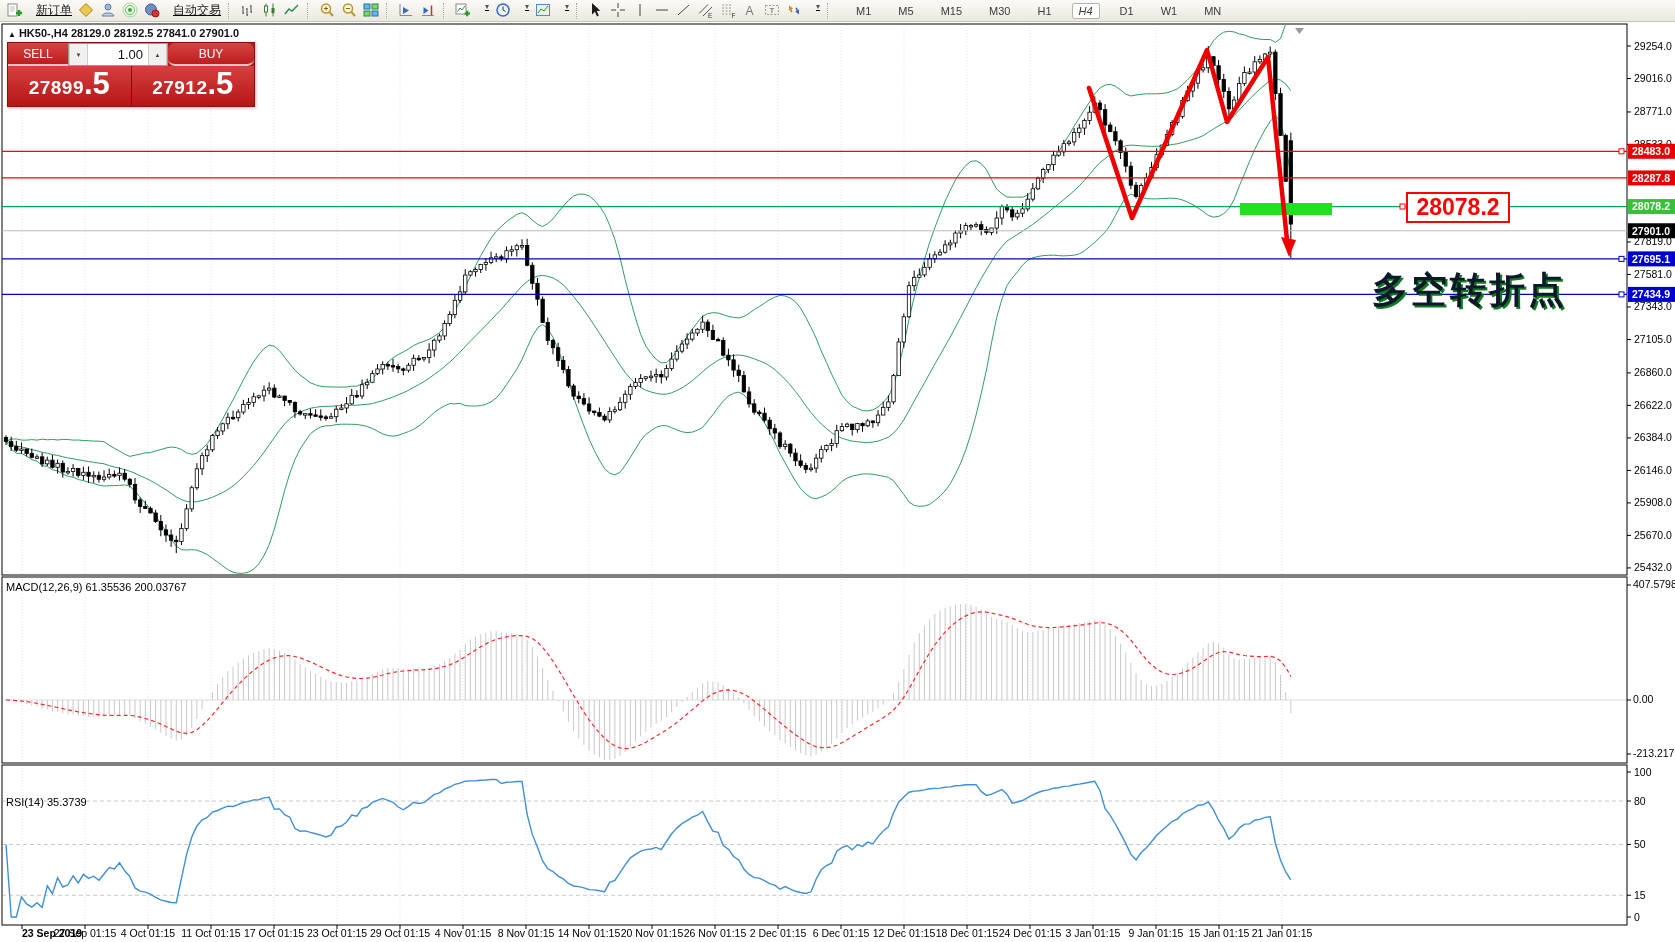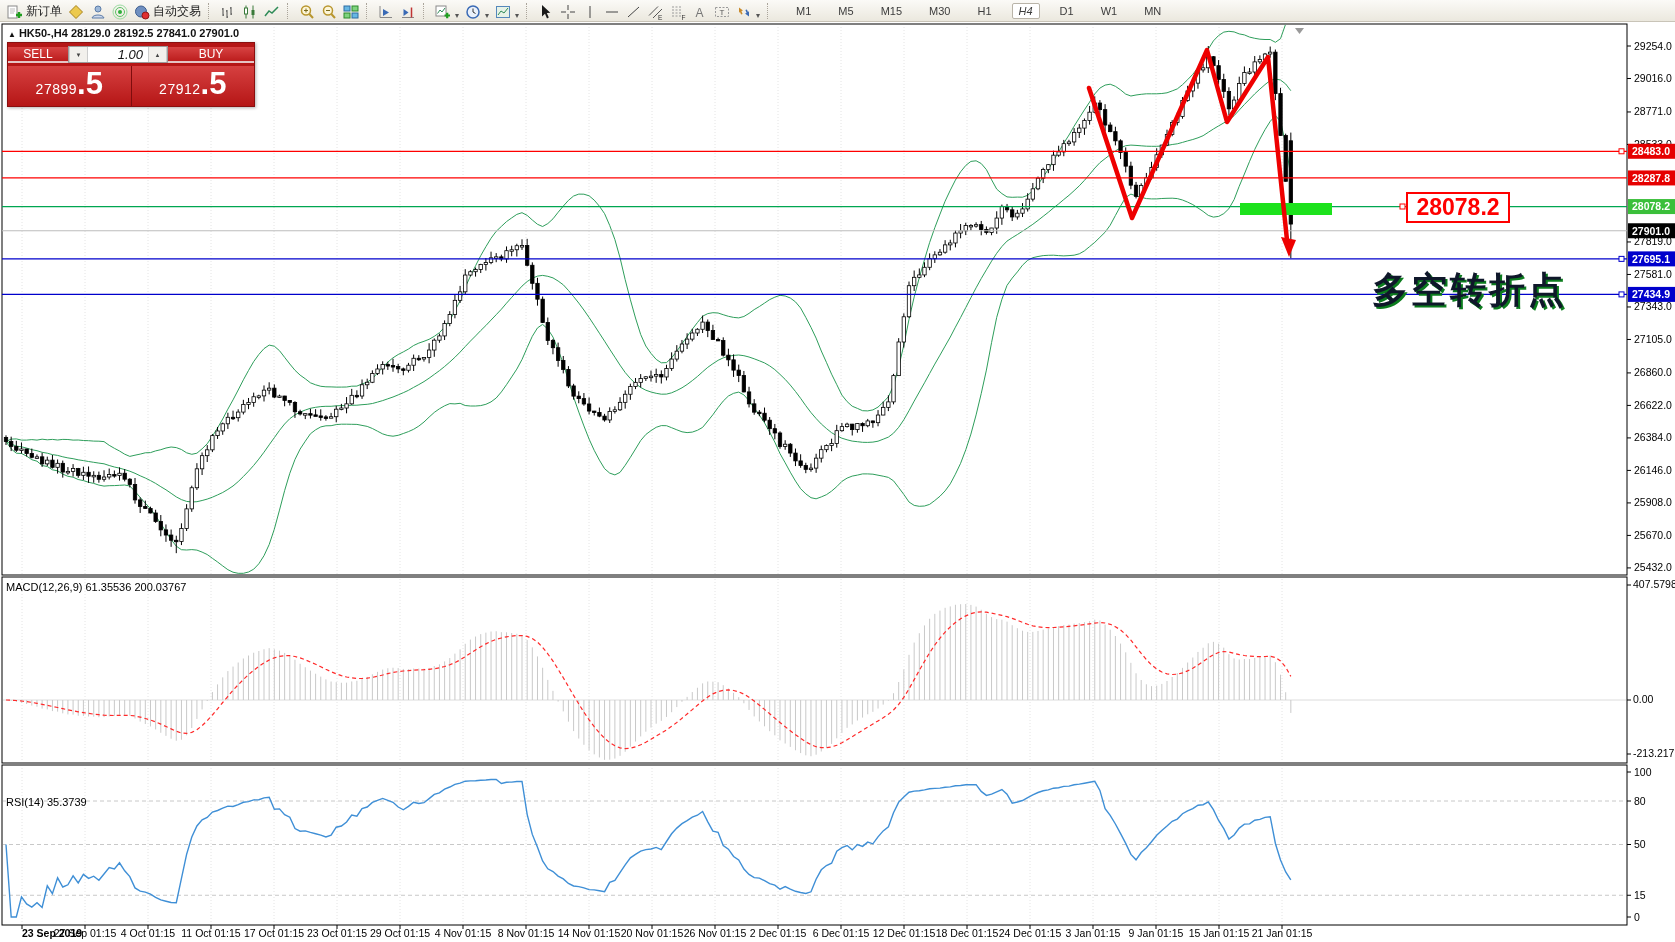--- a/index.html
+++ b/index.html
@@ -1,44 +1,44 @@
 <!DOCTYPE html>
 <html><head>
 <meta charset="utf-8">
 <style>
   html,body{margin:0;padding:0;width:1675px;height:942px;overflow:hidden;background:#fff;
     font-family:"Liberation Sans",sans-serif;position:relative;}
   #toolbar{position:absolute;left:0;top:0;width:1675px;height:22px;
     background:linear-gradient(#fbfaf7,#ebe8de);border-bottom:1px solid #c9c4b8;
     display:flex;align-items:center;z-index:30;box-sizing:border-box;padding-left:4px;}
-  .tbtn{display:flex;align-items:flex-end;gap:3px;padding:1px 3px;height:18px;cursor:default;}
+  .tbtn{display:flex;align-items:flex-start;gap:13px;padding:1px 3px;height:18px;cursor:default;text-decoration:underline;}
   .tlabel{font-size:12px;color:#222;white-space:nowrap;}
   .tsep{width:4px;height:16px;border-left:1px dotted #aaa49a;margin:0 4px;}
   .drop{font-size:8px;color:#555;margin-left:1px;}
   .tf{font-size:11px;color:#3c3c3c;padding:2px 7px;cursor:default;margin-left:13px;}
   .tf.active{background:#fff;border:1px solid #b9b4a8;border-radius:2px;padding:1px 6px;font-style:italic;}
   svg#chart{position:absolute;left:0;top:0;z-index:5;}
   svg text{font-family:"Liberation Sans",sans-serif;}
   #symline{position:absolute;left:8px;top:27px;font-size:11px;font-weight:bold;color:#111;z-index:20;white-space:nowrap;text-align:right;}
   #symline .caret{font-size:8px;margin-right:3px;}
   #tradew{position:absolute;left:7px;top:42px;width:246px;z-index:25;border:1px solid #8a0f0f;
     box-shadow:1px 1px 3px rgba(0,0,0,.3);}
-  .trow1{display:flex;height:23px;background:#b51616;align-items:center;}
+  .trow1{display:flex;height:23px;background:#b51616;}
   .sellbtn,.buybtn{background:linear-gradient(#d84343,#bc1d1d);color:#fff;font-size:12px;
     display:flex;align-items:center;justify-content:center;cursor:pointer;}
   .sellbtn{width:60px;border-bottom:2px solid #e5c4c4;}
-  .buybtn{flex:1;border-bottom:2px solid #e5c4c4;}
+  .buybtn{flex:1;border-bottom:2px solid #e5c4c4;border-radius:7px;}
   .spin{display:flex;width:100px;background:#fff;border:1px solid #9a9a9a;box-sizing:border-box;}
   .spindn,.spinup{width:17px;background:#f2f0ec;color:#444;font-size:6px;display:flex;
     align-items:center;justify-content:center;cursor:pointer;border-left:1px solid #ccc;border-right:1px solid #ccc;}
-  .spinval{flex:1;font-size:13px;color:#111;display:flex;align-items:center;justify-content:flex-end;padding-right:5px;font-style:italic;}
+  .spinval{flex:1;font-size:13px;color:#111;display:flex;align-items:center;justify-content:flex-end;padding-right:5px;}
   .trow2{display:flex;height:40px;background:#7e0d0d;gap:1px;}
   .pricebox{flex:1;background:linear-gradient(#d64040,#b51616);color:#fff;display:flex;
     align-items:baseline;justify-content:center;cursor:pointer;}
-  .pmain{font-size:14px;font-weight:normal;letter-spacing:.5px;}
+  .pmain{font-size:19px;font-weight:bold;letter-spacing:.5px;}
   .pfrac{font-size:31px;font-weight:bold;}
   #macdlbl,#rsilbl{position:absolute;left:6px;font-size:11px;color:#000;z-index:15;}
   #macdlbl{top:581px;} #rsilbl{top:796px;}
   #callout{position:absolute;left:1406px;top:192px;width:100px;height:27px;border:2px solid #ff0000;
     color:#ff0000;font-size:23px;font-weight:bold;display:flex;align-items:center;justify-content:center;
     background:#fff;z-index:20;}
   #cn-note{position:absolute;left:1372px;top:266px;font-size:36px;font-weight:bold;color:#0f172a;
     letter-spacing:3px;text-shadow:2px 2px 0 #0c7c1e;z-index:20;white-space:nowrap;}
 </style>
 </head>

